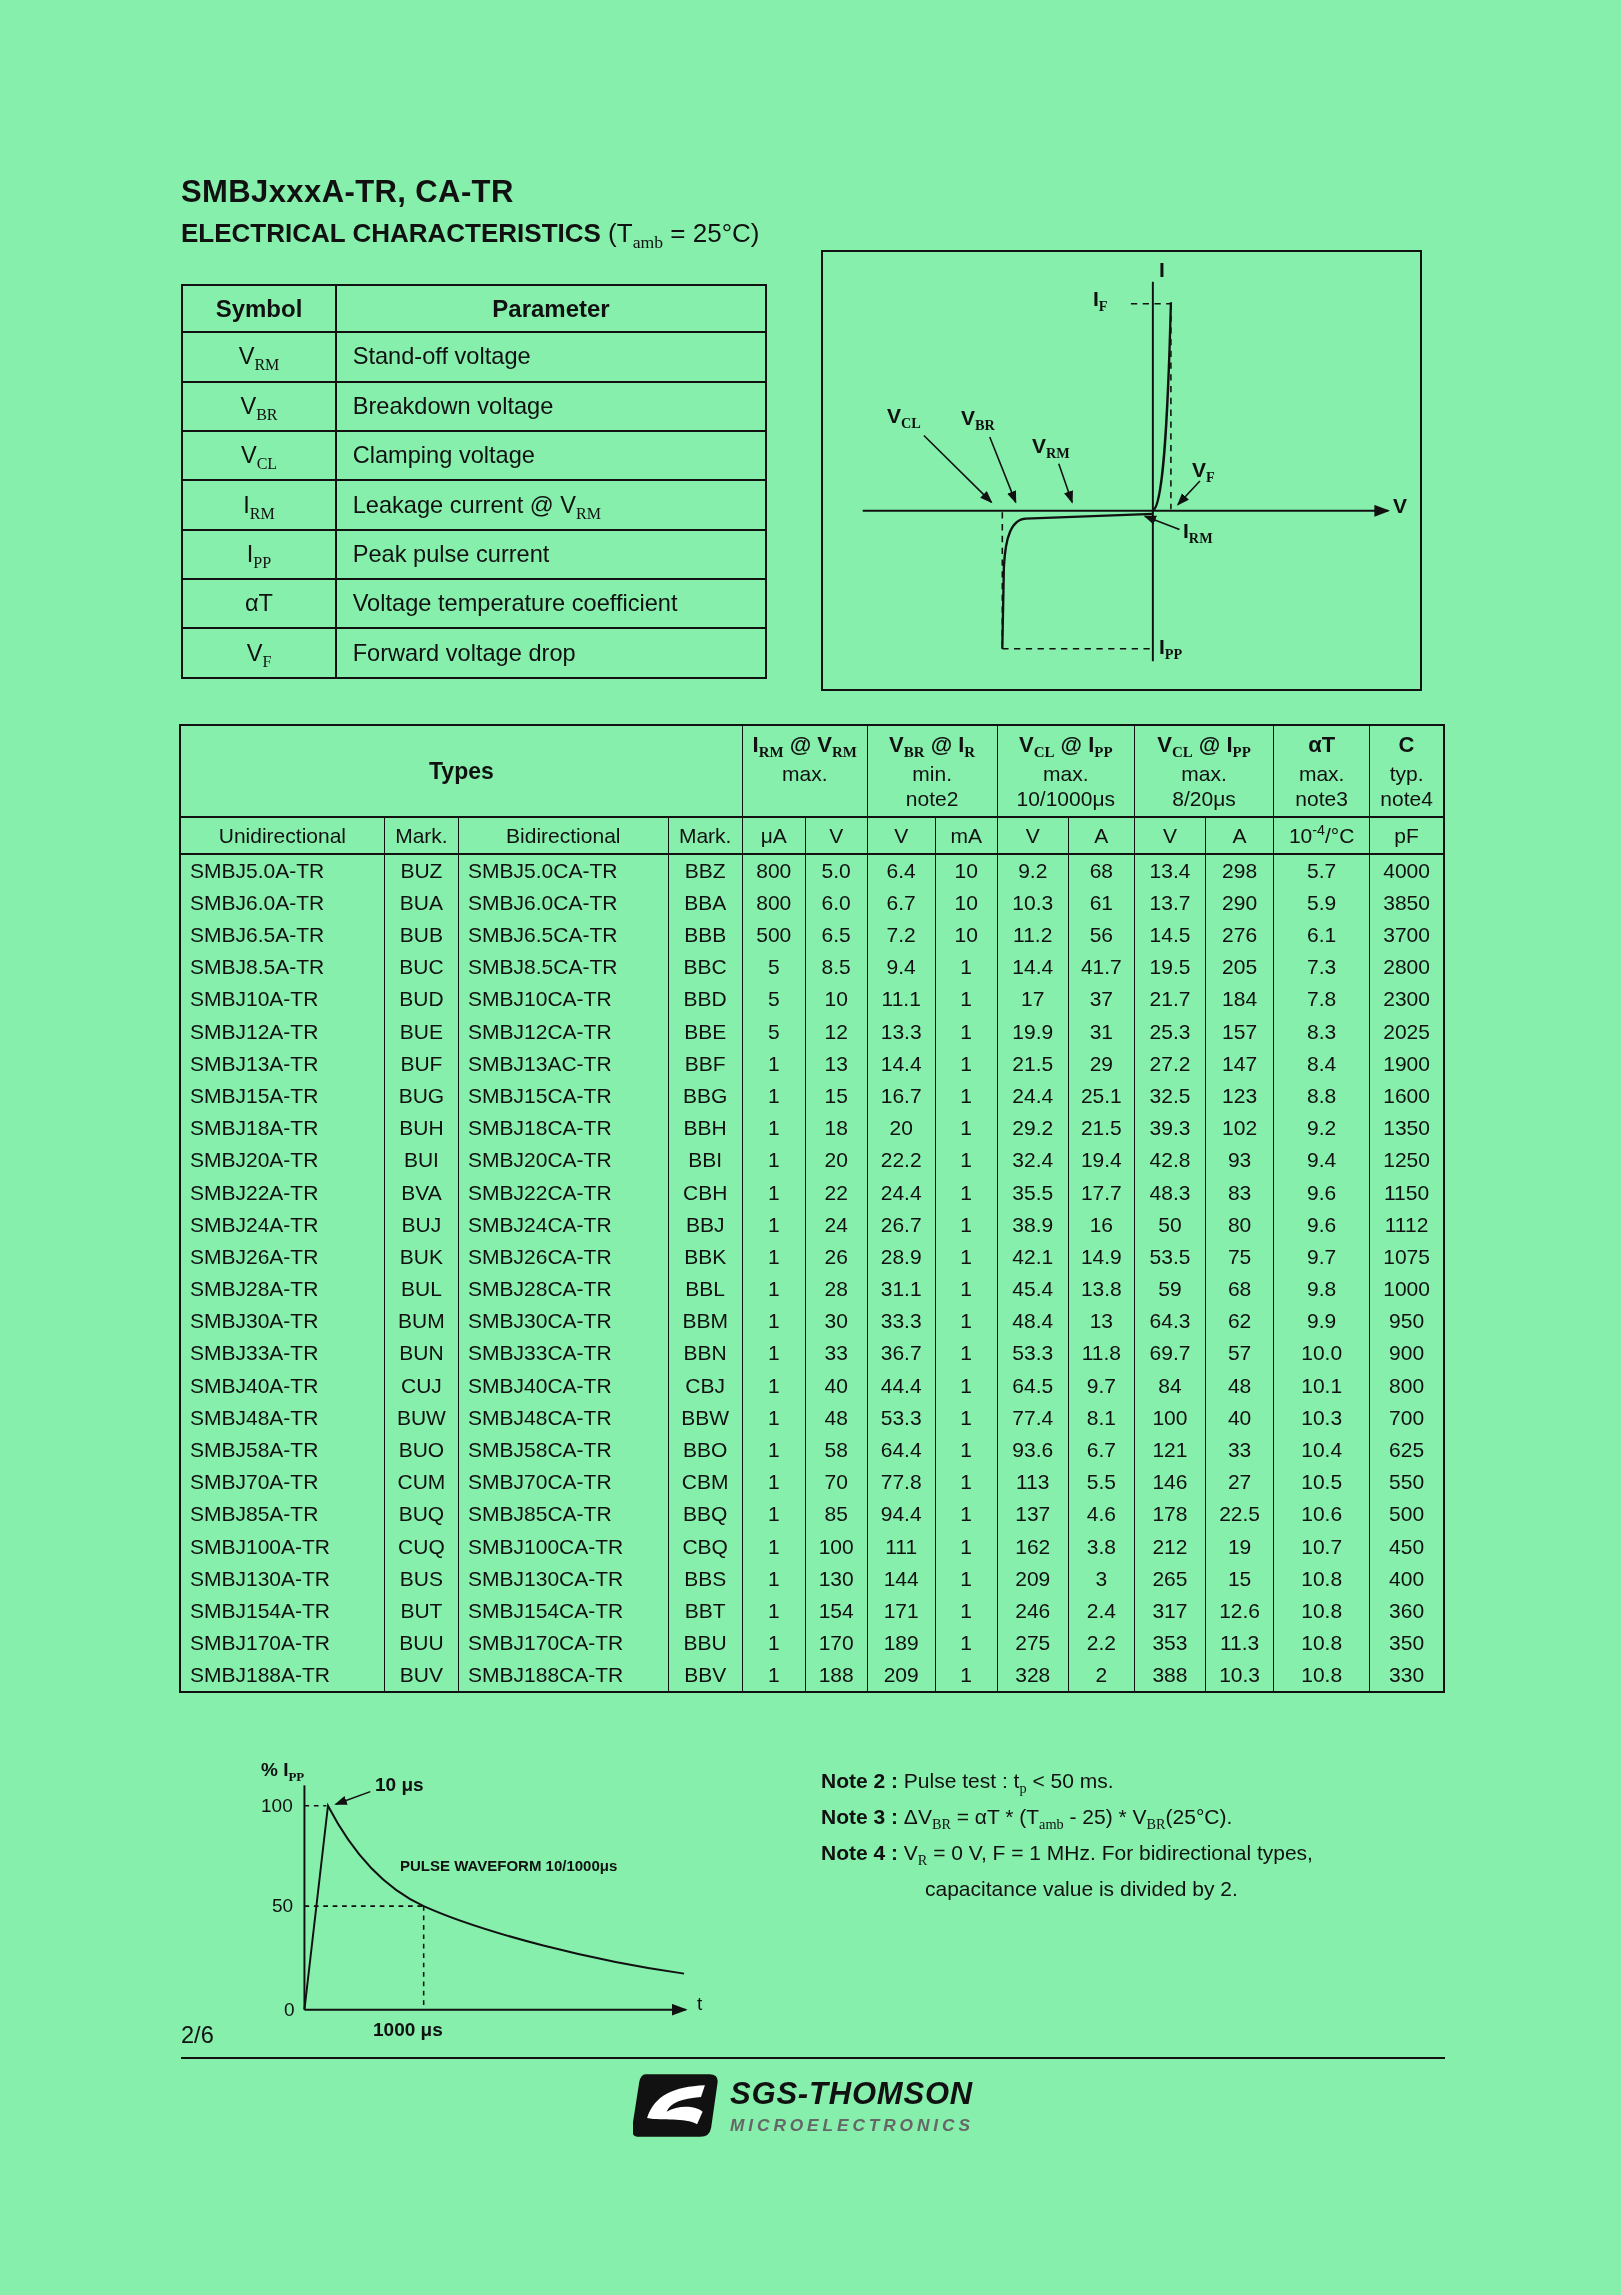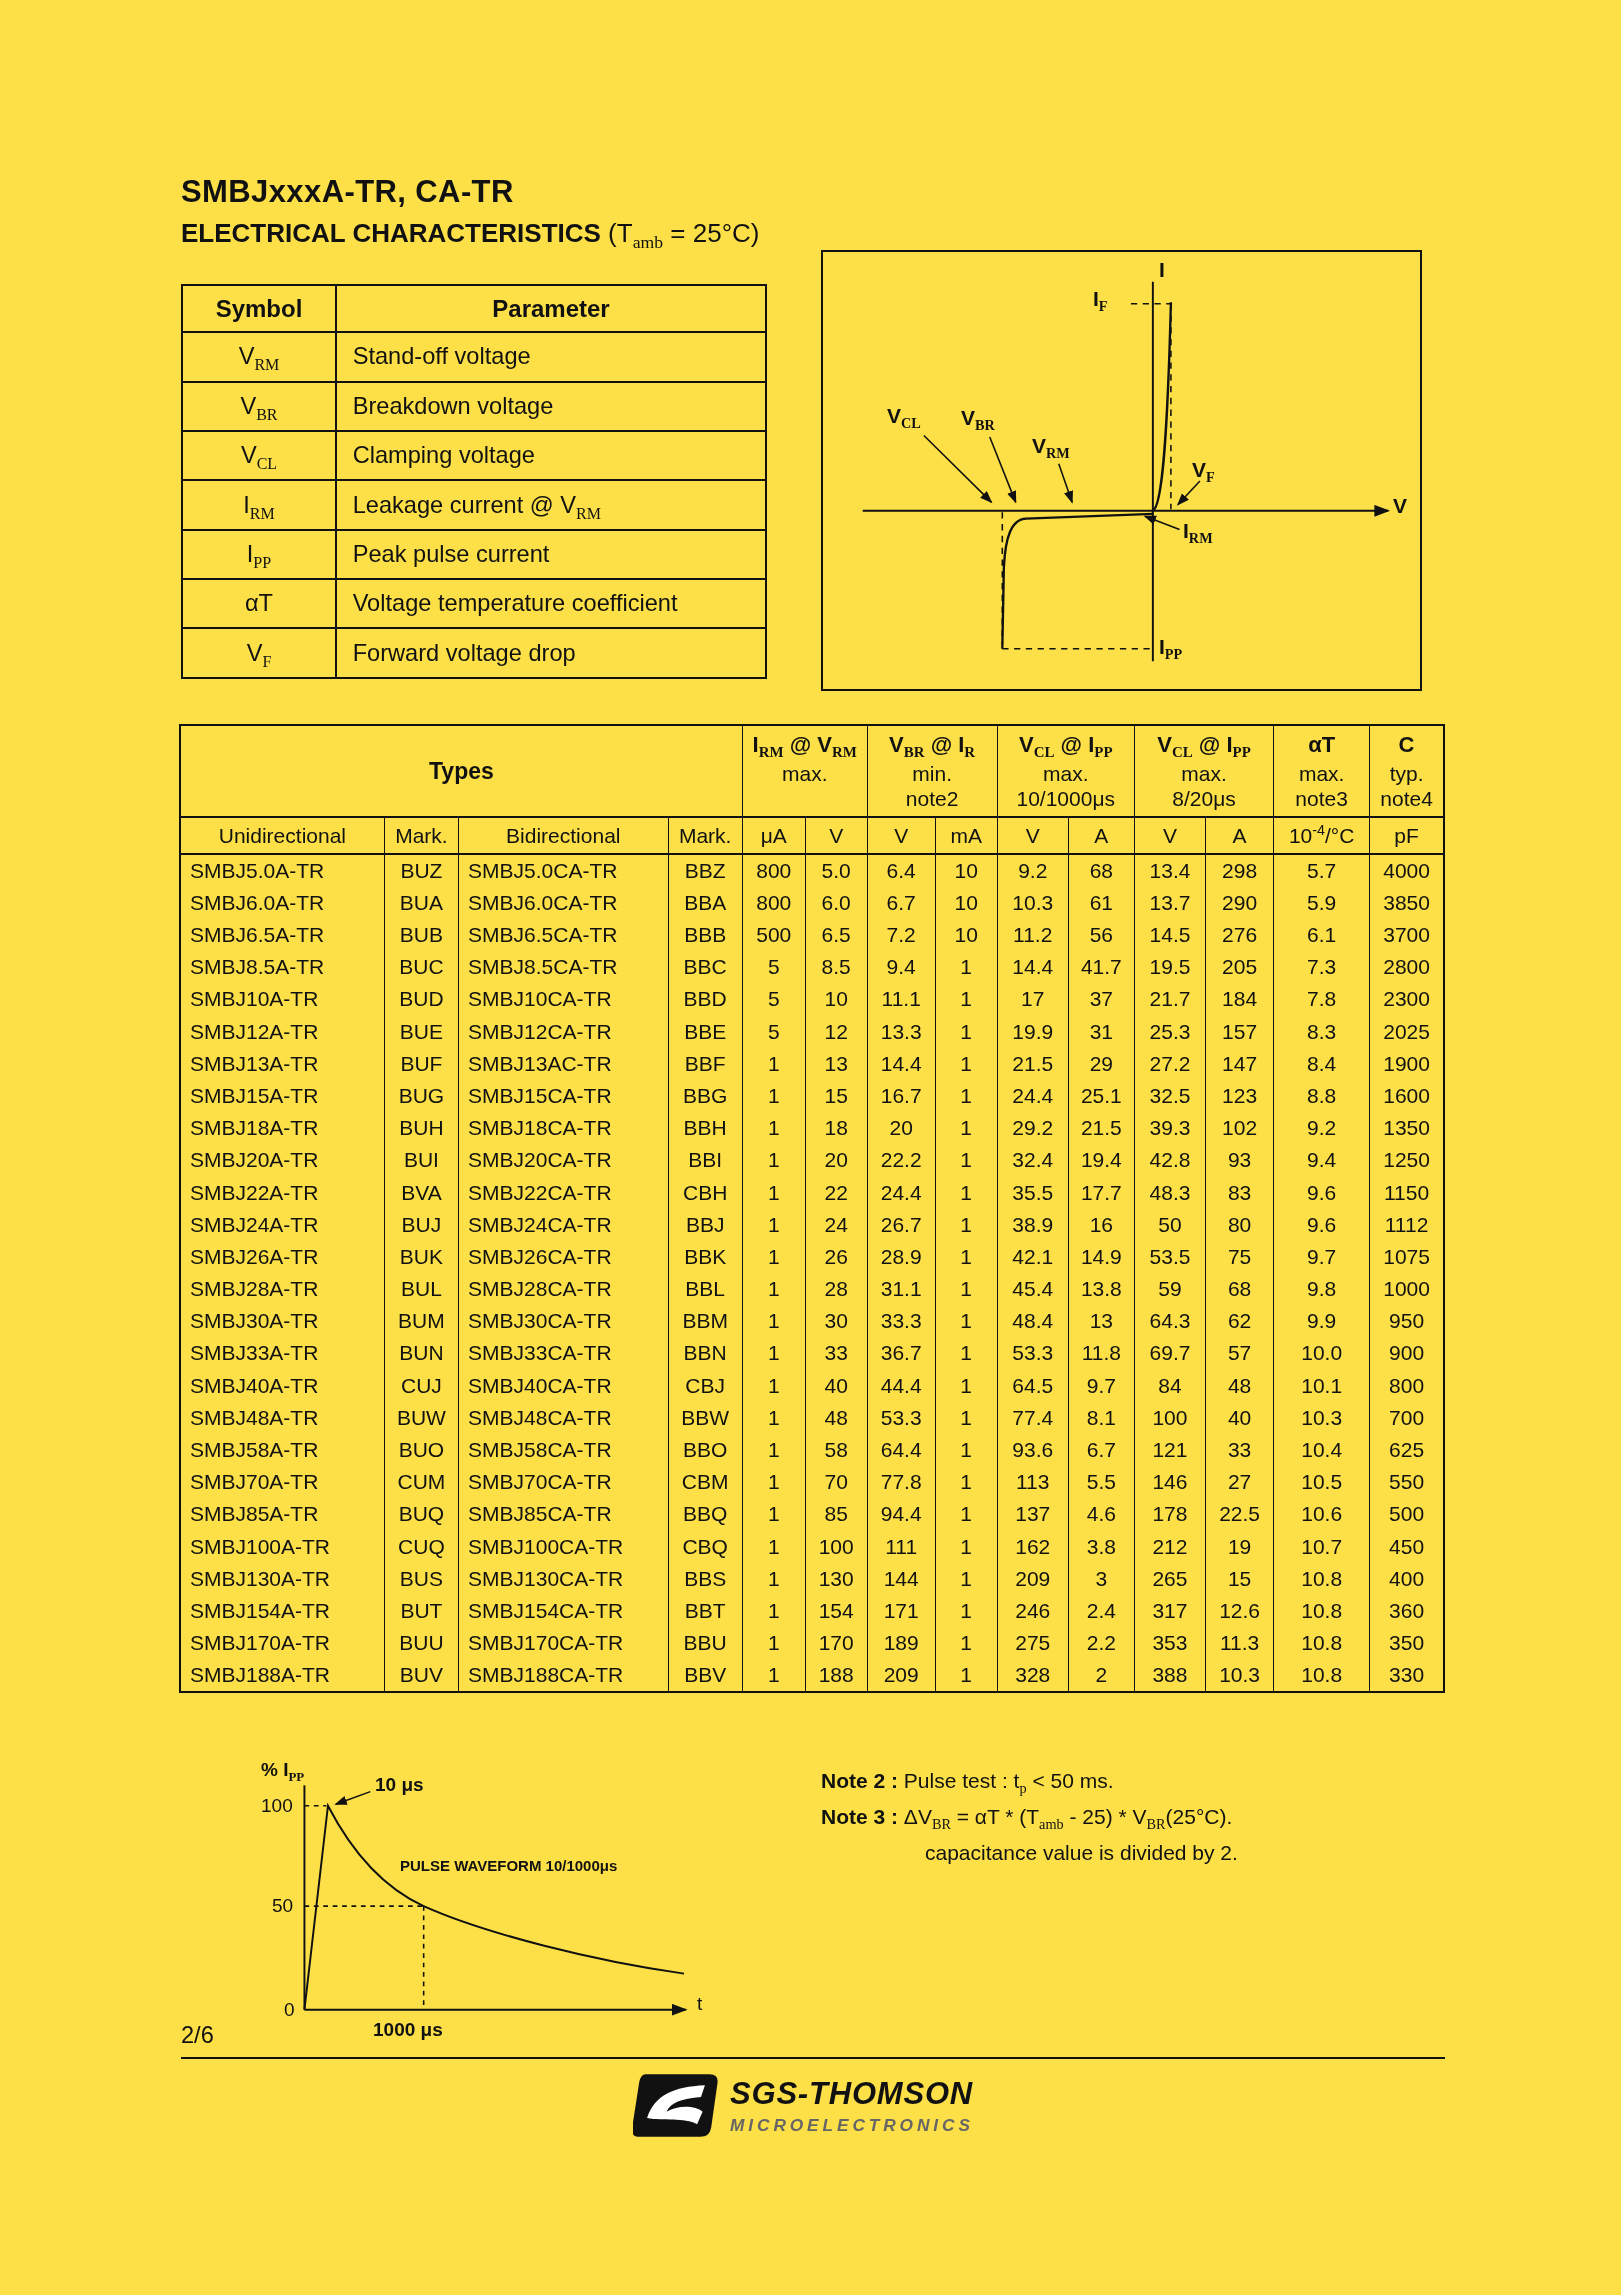--- a/index.html
+++ b/index.html
@@ -1,18 +1,18 @@
 <!DOCTYPE html>
 <html style="font-size:12.6px"><head>
 <meta charset="utf-8">
 <style>
   * { margin:0; padding:0; box-sizing:border-box; }
   html,body { background:#e8e8e8; }
   body { font-family:"Liberation Sans", sans-serif; color:#111; }
-  .page { position:relative; width:1622px; height:2295px; background:#fde047; margin:0 auto; overflow:hidden; }
+  .page { position:relative; width:1622px; height:2295px; background:#86efac; margin:0 auto; overflow:hidden; }
   .abs { position:absolute; }
   sub { font-size:68%; line-height:0;font-family:Liberation Serif, serif; }
   sup { font-size:68%; line-height:0; }
 
   .title { left:181px; top:174px; font-size:31px; font-weight:bold; letter-spacing:0.4px; }
   .section-title { left:181px; top:218px; font-size:26px; }
   .section-title .st-bold { font-weight:bold;text-align:right; }
   .section-title .st-cond { font-weight:normal; }
 
   
@@ -660,20 +660,21 @@
     <div class="wlbl" style="left:58px;  top:242px;">0</div>
     <div class="wlbl b" style="left:149px; top:17.3px;">10 μs</div>
     <div class="wtitle" style="left:174px; top:100px;">PULSE WAVEFORM 10/1000μs</div>
     <div class="wlbl b" style="left:147px; top:262px;">1000 μs</div>
     <div class="wlbl" style="left:471px; top:236px;">t</div>
   </div>
 
   <div class="notes">
       <div class="note-line"><b>Note 2 :</b> Pulse test : t<sub>p</sub> &lt; 50 ms.</div>
       <div class="note-line"><b>Note 3 :</b> ΔV<sub>BR</sub> = αT * (T<sub>amb</sub> - 25) * V<sub>BR</sub>(25°C).</div>
+      <div class="note-line"><b>Note 4 :</b> V<sub>R</sub> = 0 V,  F = 1 MHz. For bidirectional types,</div>
       <div class="note-line note-cont">capacitance value is divided by 2.</div>
     </div>
 
   <div class="abs pagenum">2/6</div>
   <div class="abs footer-rule"></div>
   <div class="logo">
     <svg width="86" height="69" viewBox="0 0 110 88">
       <path d="M 16 4 L 98 4 Q 110 4 108 16 L 100 72 Q 98 84 86 84 L 8 84 Q -3 84 -1 72 L 8 14 Q 10 4 16 4 Z" fill="#111"></path>
       <path d="M 18 60 C 28 30, 52 20, 92 18 L 87 33 C 62 35, 48 40, 43 52 C 58 43, 80 44, 89 52 L 82 68 C 66 59, 38 64, 18 60 Z" fill="#fff"></path>
     </svg>

